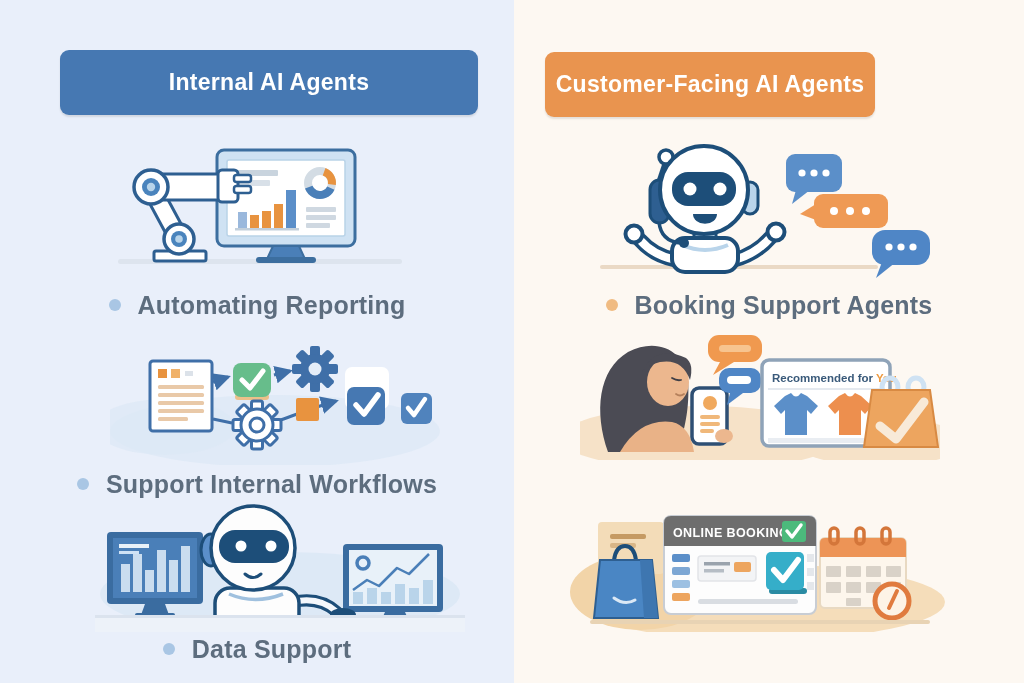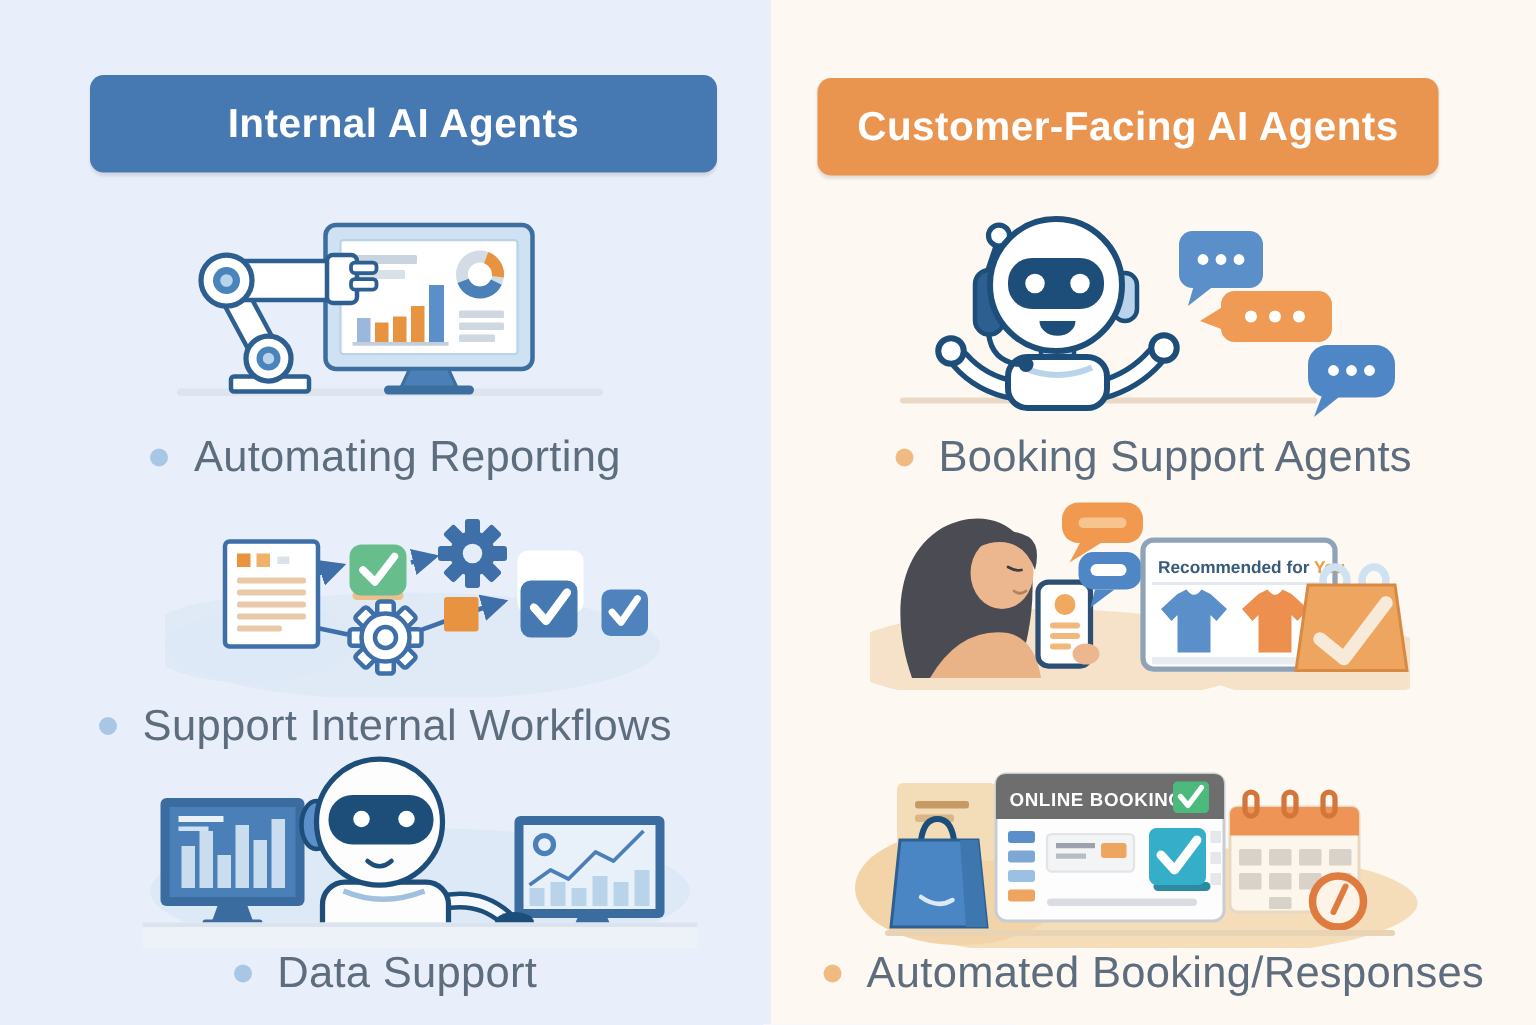--- a/index.html
+++ b/index.html
@@ -3,30 +3,30 @@
 <meta charset="utf-8">
 <style>
   html,body{margin:0;padding:0;}
   body{font-family:"Liberation Sans",sans-serif;}
   #stage{position:relative;width:1024px;height:683px;overflow:hidden;background:#fdf8f2;}
   .col-bg{position:absolute;top:0;height:683px;}
   #left-bg{left:0;width:514px;background:#e9effa;}
   #right-bg{left:514px;width:510px;background:#fdf8f2;}
   .banner{position:absolute;height:65px;border-radius:9px;display:flex;align-items:center;justify-content:center;box-shadow:0 2px 2px rgba(0,0,0,.10);}
   #left-banner{left:60px;top:50px;width:418px;background:#4678b2;}
-  #right-banner{left:545px;top:52px;width:414px;background:#e9944f;}
-  .banner span{color:#ffffff;font-size:27px;font-weight:bold;letter-spacing:.3px;}
+  #right-banner{left:545px;top:52px;width:330px;background:#e9944f;}
+  .banner span{color:#ffffff;font-size:23px;font-weight:bold;letter-spacing:.3px;}
   .illustration{position:absolute;}
   .caption{position:absolute;display:flex;align-items:center;justify-content:center;gap:17px;height:34px;}
   .caption.left{left:0;width:514px;}
   .caption.right{left:514px;width:510px;}
   .dot{width:12px;height:12px;border-radius:50%;flex:0 0 auto;}
   .dot.blue{background:#a9c6e4;}
   .dot.orange{background:#f0bb82;}
-  .caption-label{font-size:29px;font-weight:400;color:#5d6d7e;letter-spacing:.2px;}
+  .caption-label{font-size:25px;font-weight:700;color:#5d6d7e;letter-spacing:.2px;}
   svg text{font-family:"Liberation Sans",sans-serif;}
 </style>
 </head>
 <body>
 
 <div id="stage">
 
   <div id="left-bg" class="col-bg"></div>
   <div id="right-bg" class="col-bg"></div>
 
@@ -388,18 +388,14 @@
       <rect x="237" y="80" width="7" height="8" fill="#e4e7eb"></rect>
     </g>
 
     <g>
       <circle cx="322" cy="99" r="17" fill="#fdf3e6" stroke="#e07b3f" stroke-width="5"></circle>
       <path d="M319 106 L327 89" stroke="#e07b3f" stroke-width="4" stroke-linecap="round"></path>
     </g>
     <rect x="20" y="118" width="340" height="4" rx="2" fill="#e8d3b4"></rect>
   </svg>
 
-  <div class="caption right" style="top:632px">
-    <span class="dot orange"></span>
-    <span class="caption-label">Automated Booking/Responses</span>
-  </div>
 
 </div>
 
 </body></html>

